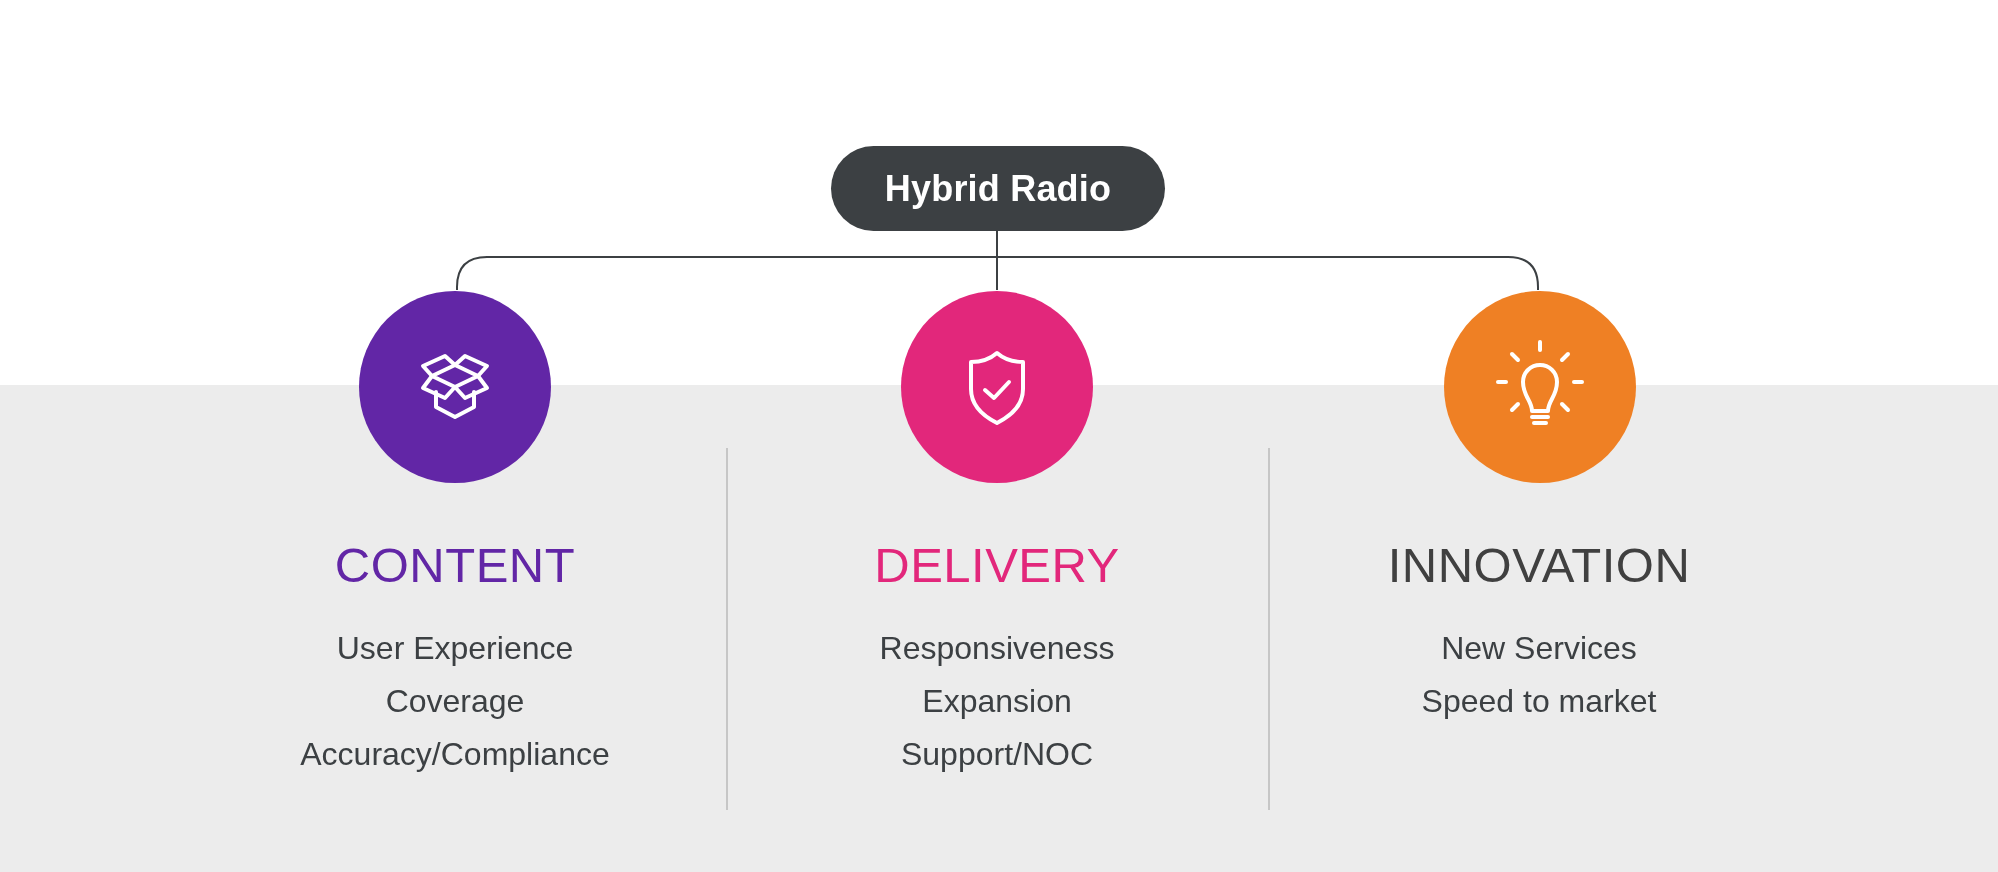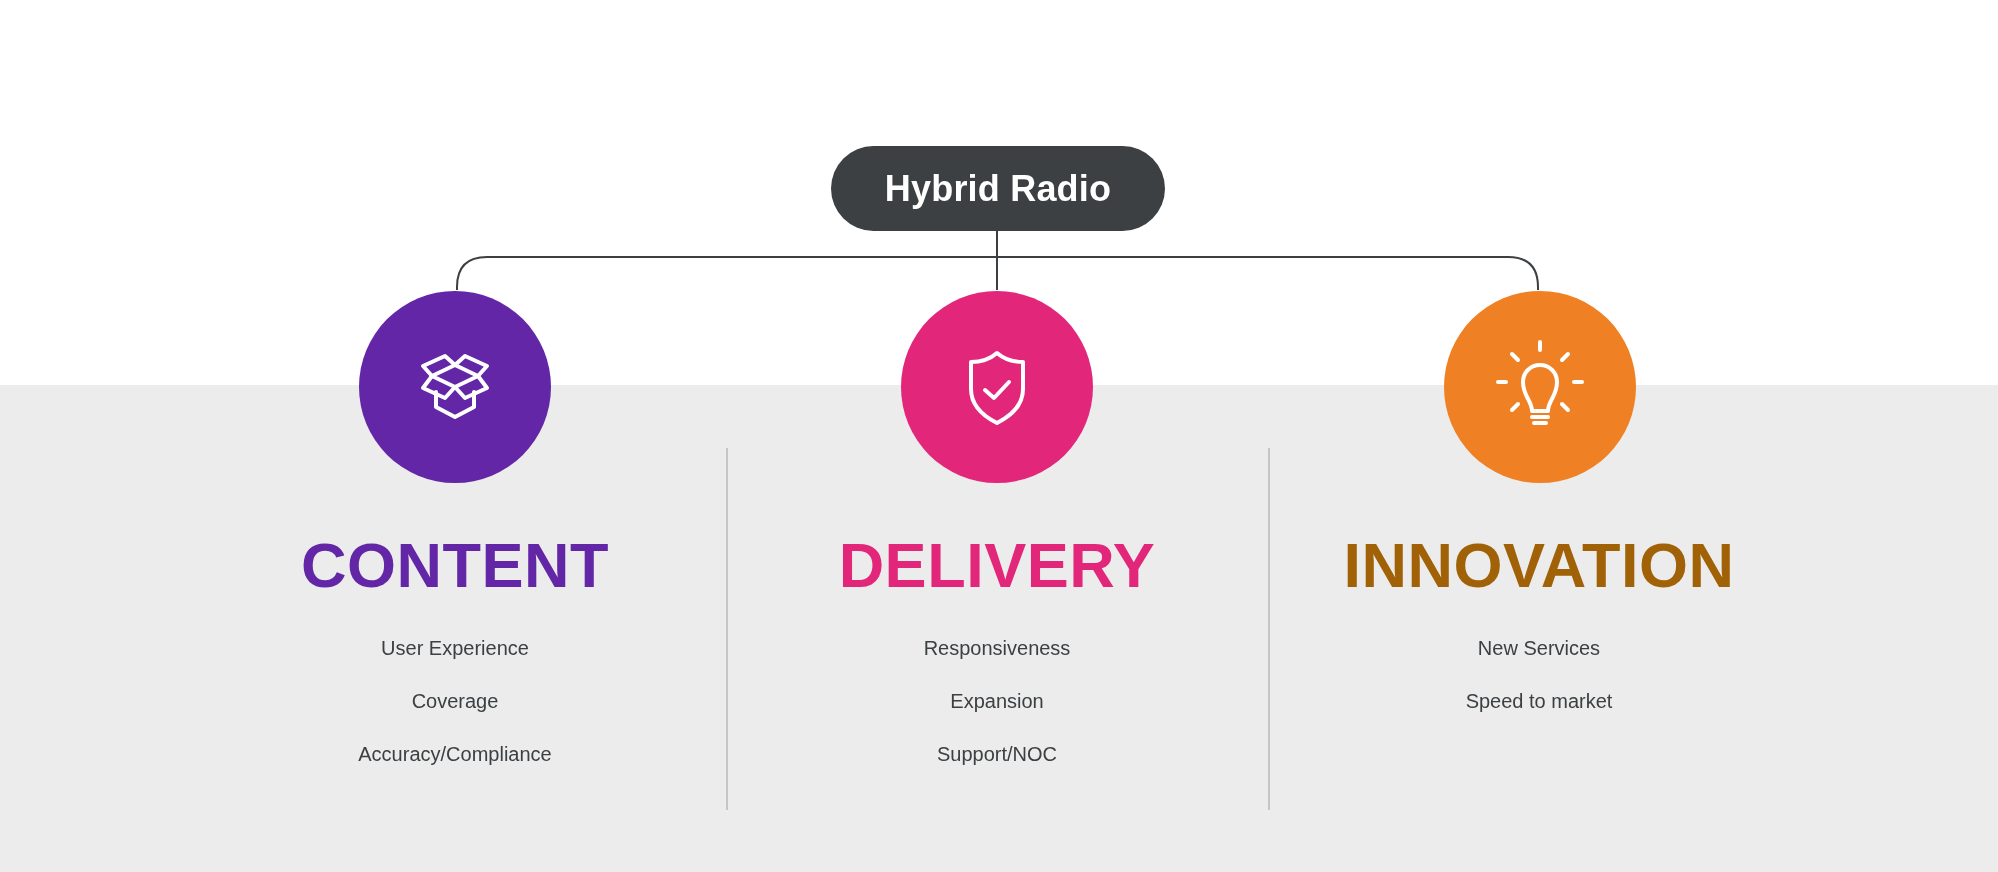--- a/index.html
+++ b/index.html
@@ -24,25 +24,25 @@
     .circle {
       position: absolute; width: 192px; height: 192px; border-radius: 50%;
       display: flex; align-items: center; justify-content: center;
     }
     .circle svg { width: 96px; height: 96px; }
     .column {
       position: absolute; top: 530px; width: 500px;
       text-align: center;
     }
     .column h2 {
-      font-size: 63px; font-weight: bold; line-height: 70px; letter-spacing: 0.5px; text-align: center;
+      font-size: 49px; font-weight: normal; line-height: 70px; letter-spacing: 0.5px; text-align: center;
     }
     .column ul { list-style: none; margin-top: 22px; }
     .column li {
-      font-size: 20px; color: #3c4043; line-height: 53px;
+      font-size: 32px; color: #3c4043; line-height: 53px;
     }
   </style>
 </head>
 <body>
 
 <div id="stage">
   <div class="band"></div>
 
   <svg class="connectors" viewBox="0 0 1998 872">
     <path d="M997 231 L997 290" stroke="#3c4043" stroke-width="2" fill="none"></path>
@@ -99,19 +99,19 @@
       <path d="M6 43 L14 43"></path>
       <path d="M82 43 L90 43"></path>
       <path d="M20 71 L26 65"></path>
       <path d="M76 71 L70 65"></path>
       <path d="M40 72 C40 62 31 57 31 43 C31 33 39 26 48 26 C57 26 65 33 65 43 C65 57 56 62 56 72 Z"></path>
       <path d="M40 78 L56 78"></path>
       <path d="M42 84 L54 84"></path>
     </svg>
   </div>
   <div class="column" style="left:1289px;">
-    <h2 style="color:#a16207;">INNOVATION</h2>
+    <h2 style="color:#404040;">INNOVATION</h2>
     <ul>
       <li>New Services</li>
       <li>Speed to market</li>
     </ul>
   </div>
 </div>
 
 </body></html>

